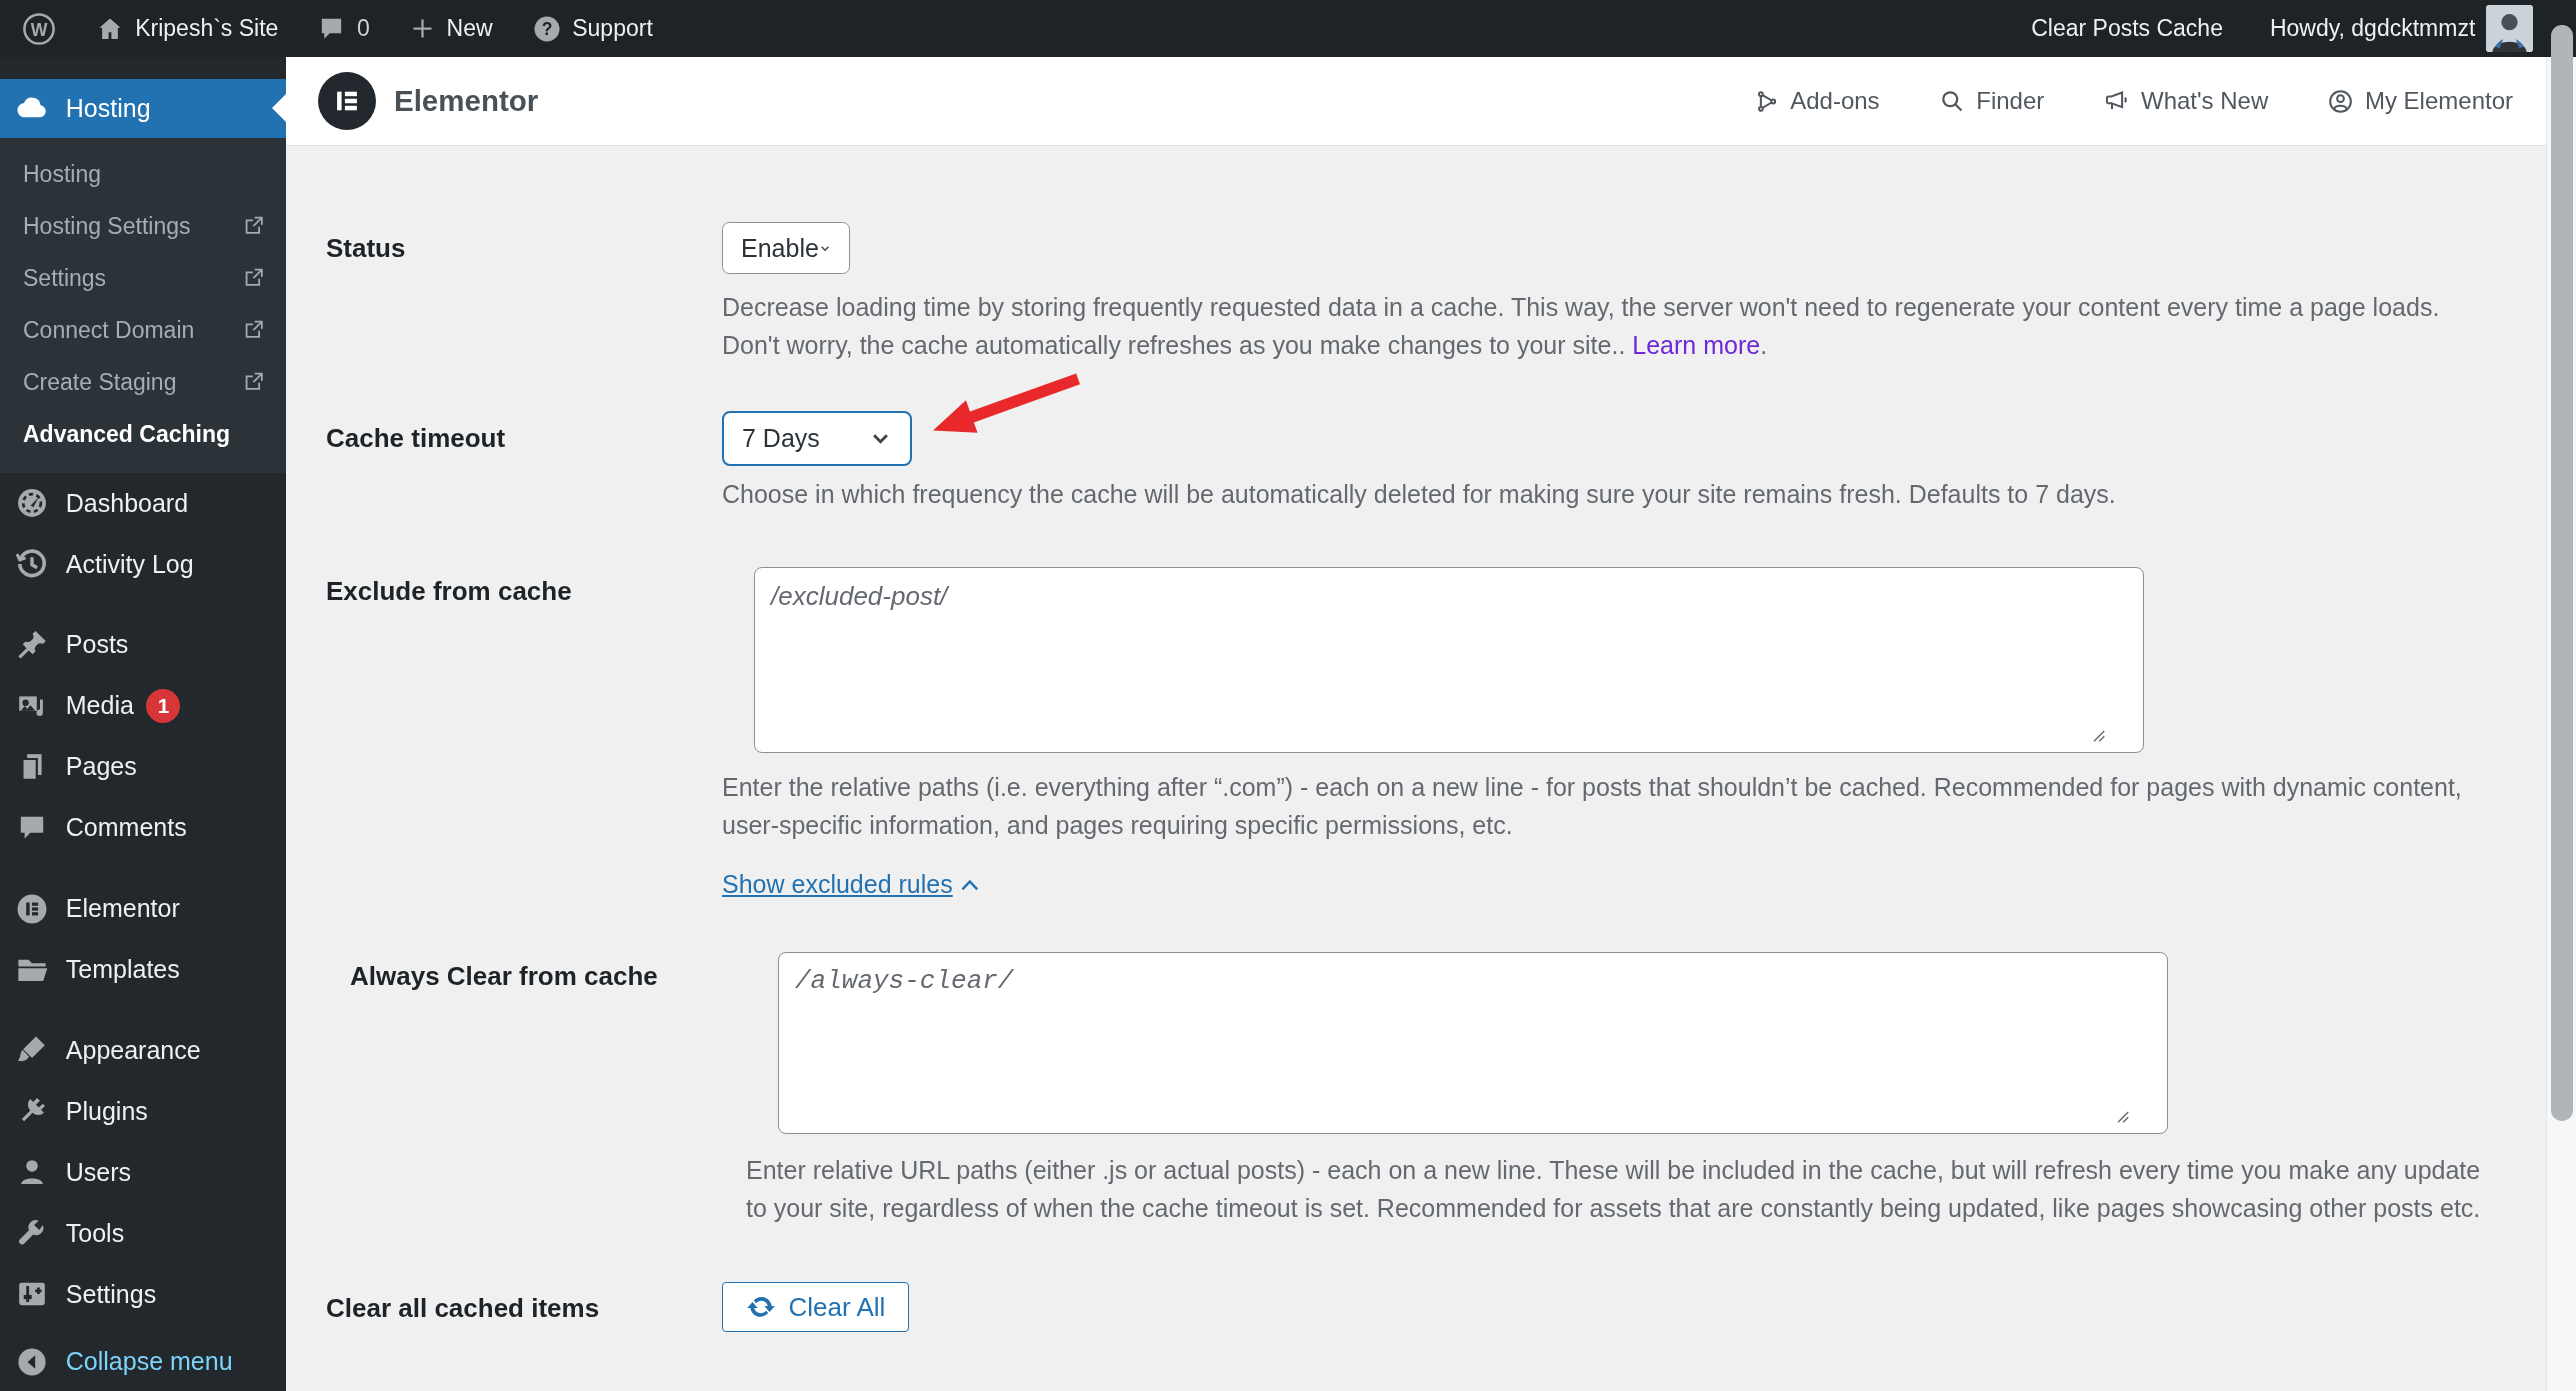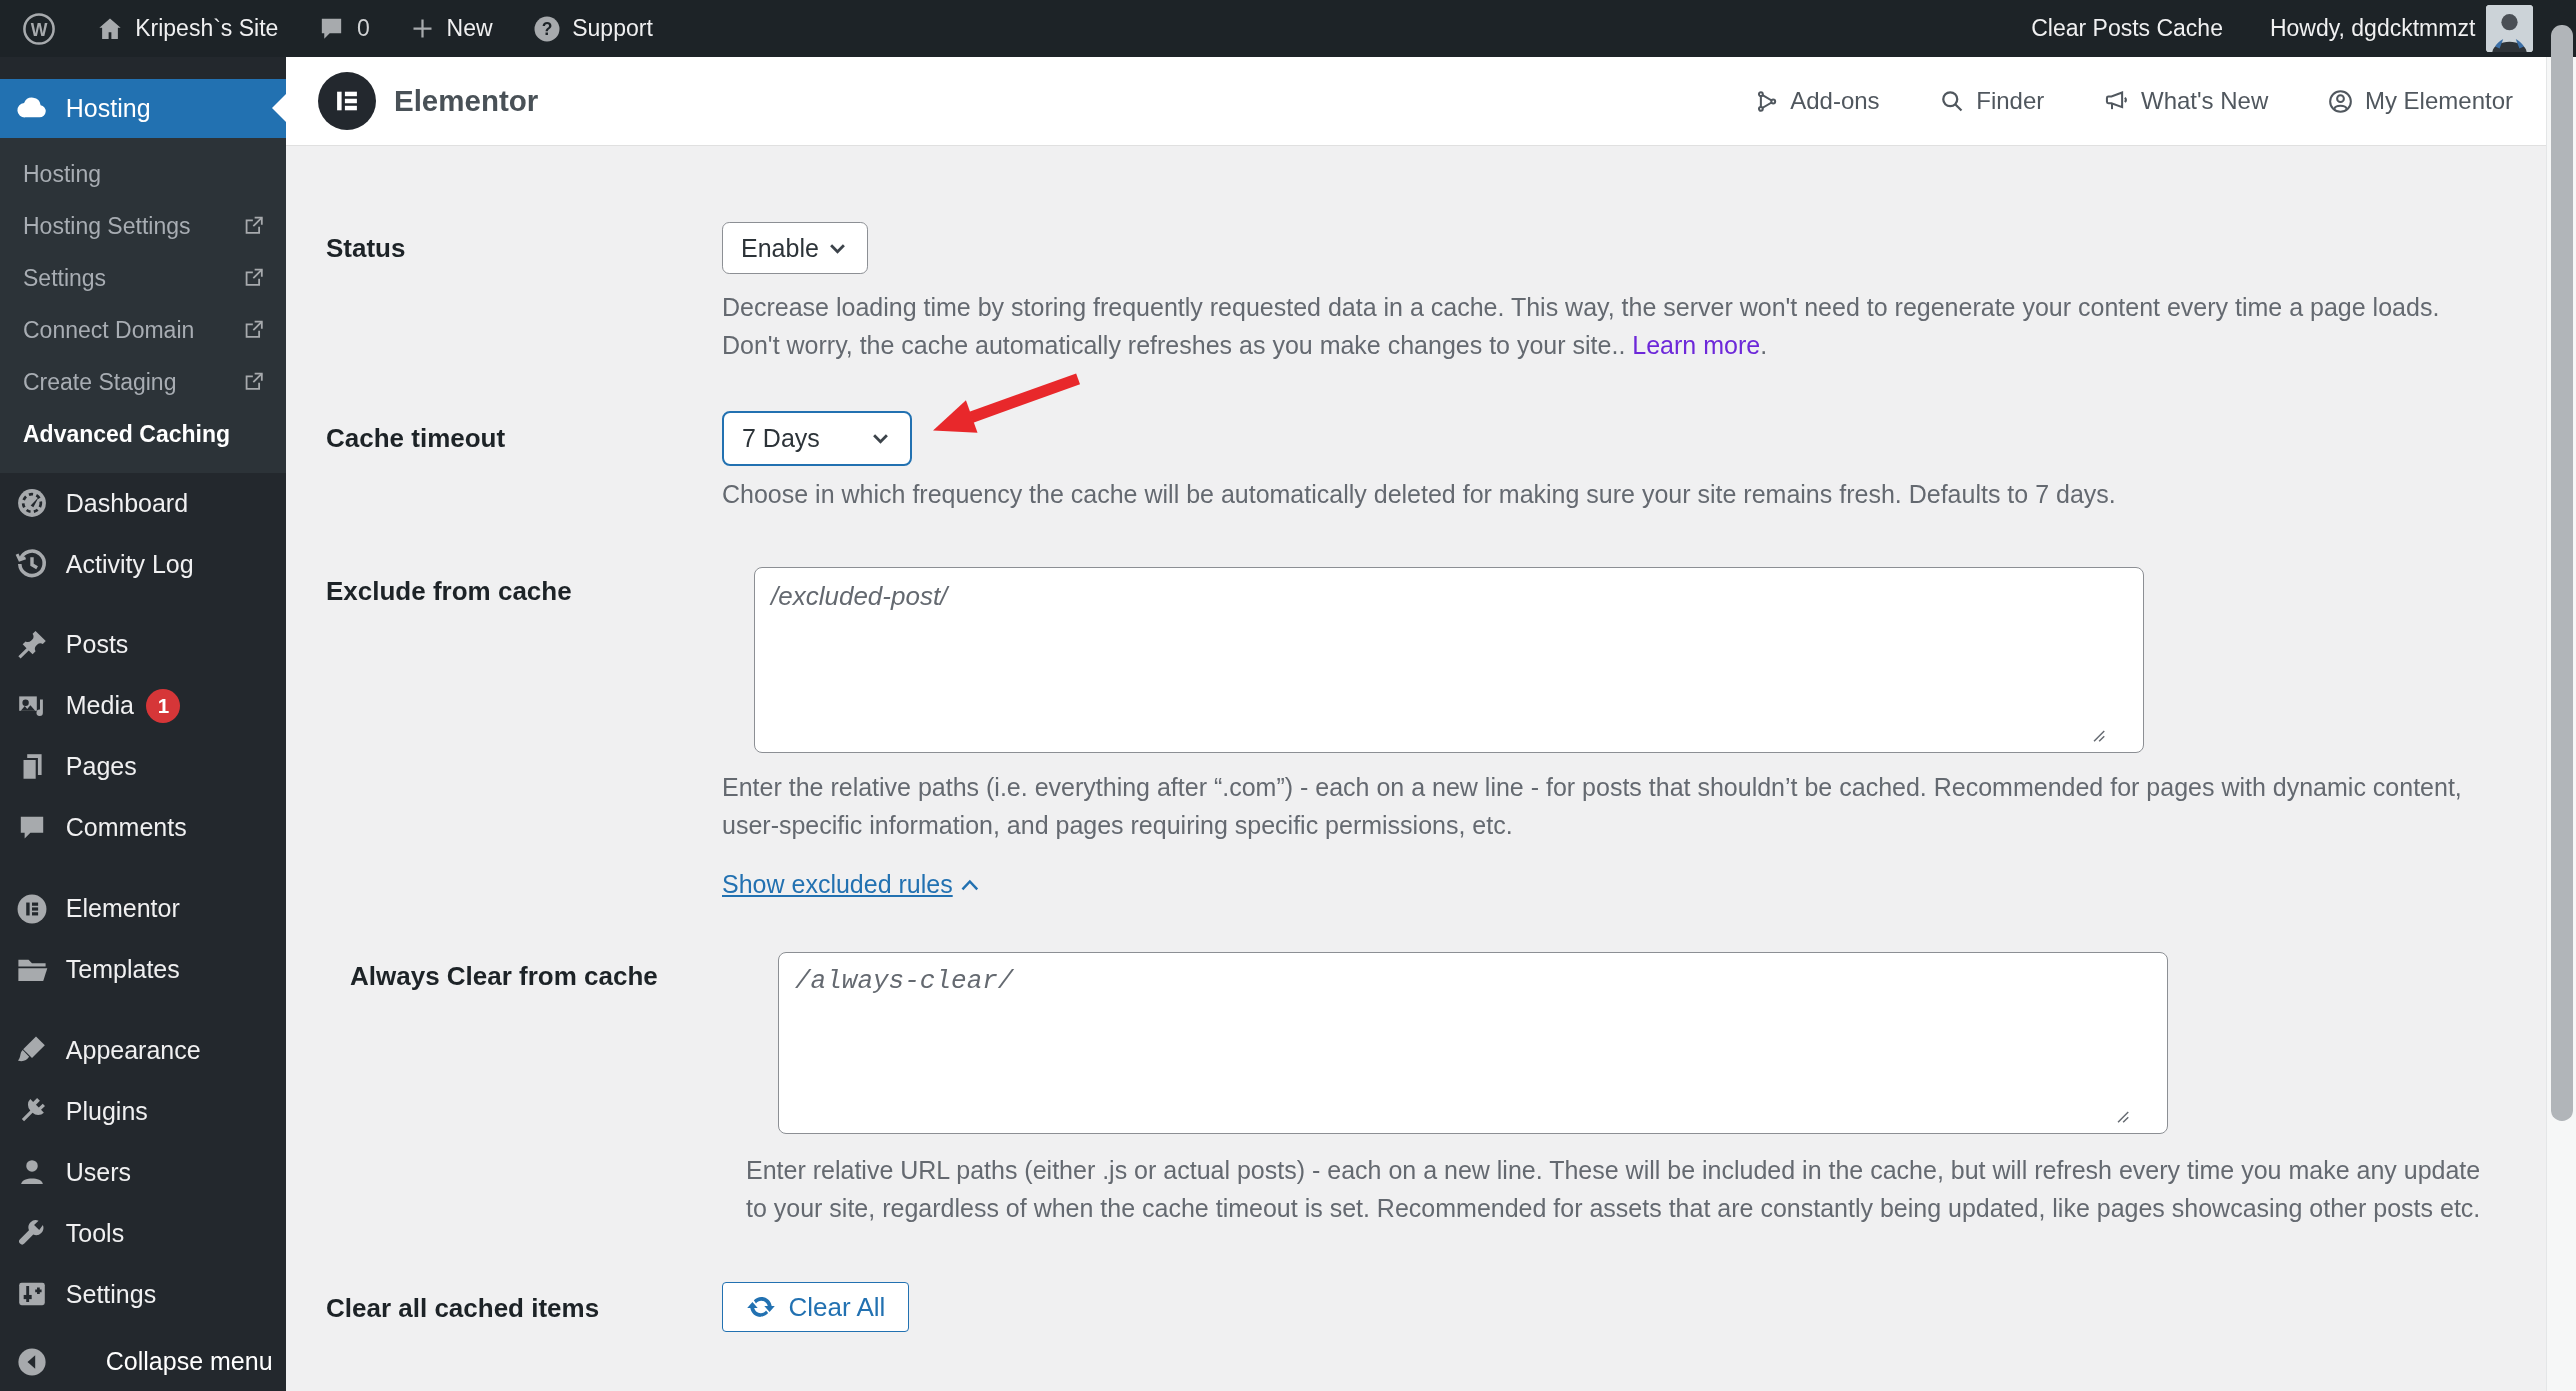--- a/index.html
+++ b/index.html
@@ -32,21 +32,21 @@
   .submenu { background:#2c3338; padding:10.7px 0 12.5px 0; }
   .submenu-item { height:52px; display:flex; align-items:center; padding-left:23px;
     color:#a8adb3; font-size:23px; cursor:pointer; justify-content:flex-start; }
   .submenu-item .ext { margin-left:auto; margin-right:21.5px; display:flex; }
   .submenu-item.current { color:#ffffff; font-weight:700; }
   .menu-gap { height:19.7px; }
   .badge { background:#d63638; color:#fff; min-width:34px; height:34px; border-radius:17px;
     display:inline-flex; align-items:center; justify-content:center; font-size:20.6px;
     font-weight:700; margin-left:12.5px; padding:0 5.4px; }
   .collapse-row { position:absolute; bottom:0; left:0; width:100%; }
-  .collapse-row .menu-item { color:#ffffff;gap:40px; }
+  .collapse-row .menu-item { color:#7dd3fc; }
 
   
   .content { position:absolute; left:286px; top:57px; width:2290px; height:1335px; }
   .e-header { height:89px; background:#ffffff; border-bottom:0.9px solid #e0e0e0;
     display:flex; align-items:center; justify-content:space-between; padding:0 63px 0 32px; }
   .e-brand { display:flex; align-items:center; gap:18px; }
   .e-logo { width:58px; height:58px; border-radius:50%; background:#23282e;
     display:flex; align-items:center; justify-content:center; }
   .e-title { font-size:29.5px; font-weight:700; color:#495157; }
   .e-links { display:flex; align-items:center; gap:59px; }
@@ -57,21 +57,21 @@
   .form-area { padding:76px 0 0 40px; }
   .form-row { display:flex; }
   .f-label { width:396px; flex-shrink:0; font-size:26px; font-weight:700; color:#1d2327; }
   .f-control { flex:1; }
   .desc { font-size:25px; color:#646970; line-height:38px; max-width:1758px; }
   a.inline-link { color:#6d28d9; cursor:pointer; }
 
   .sel { background:#fff; border:1.8px solid #8c8f94; border-radius:7.2px; height:52px;
     display:inline-flex; align-items:center; padding:0 18px; font-size:25px; color:#2c3338;
     cursor:pointer; justify-content:space-between; }
-  .sel-status { width:146px; }
+  .sel-status { width:128px; }
   .sel-focused { border:2.7px solid #2271b1; width:190px; height:55px; border-radius:8px; }
 
   .ta-wrap { position:relative; width:1390px;padding-left:32px; }
   textarea.ta { width:1390px; background:#fff; border:1.8px solid #8c8f94; border-radius:8px;
     padding:12.5px 16px; font-size:26px; color:#2c3338; resize:none; outline:none;
     font-family:"Liberation Sans", sans-serif; display:block; }
   textarea.ta::placeholder { color:#646970; font-style:italic; opacity:1; }
   .ta-handle { position:absolute; right:5.4px; bottom:7.2px; pointer-events:none; }
 
   .toggle-link { display:inline-flex; align-items:center; gap:7.2px; font-size:25px;

